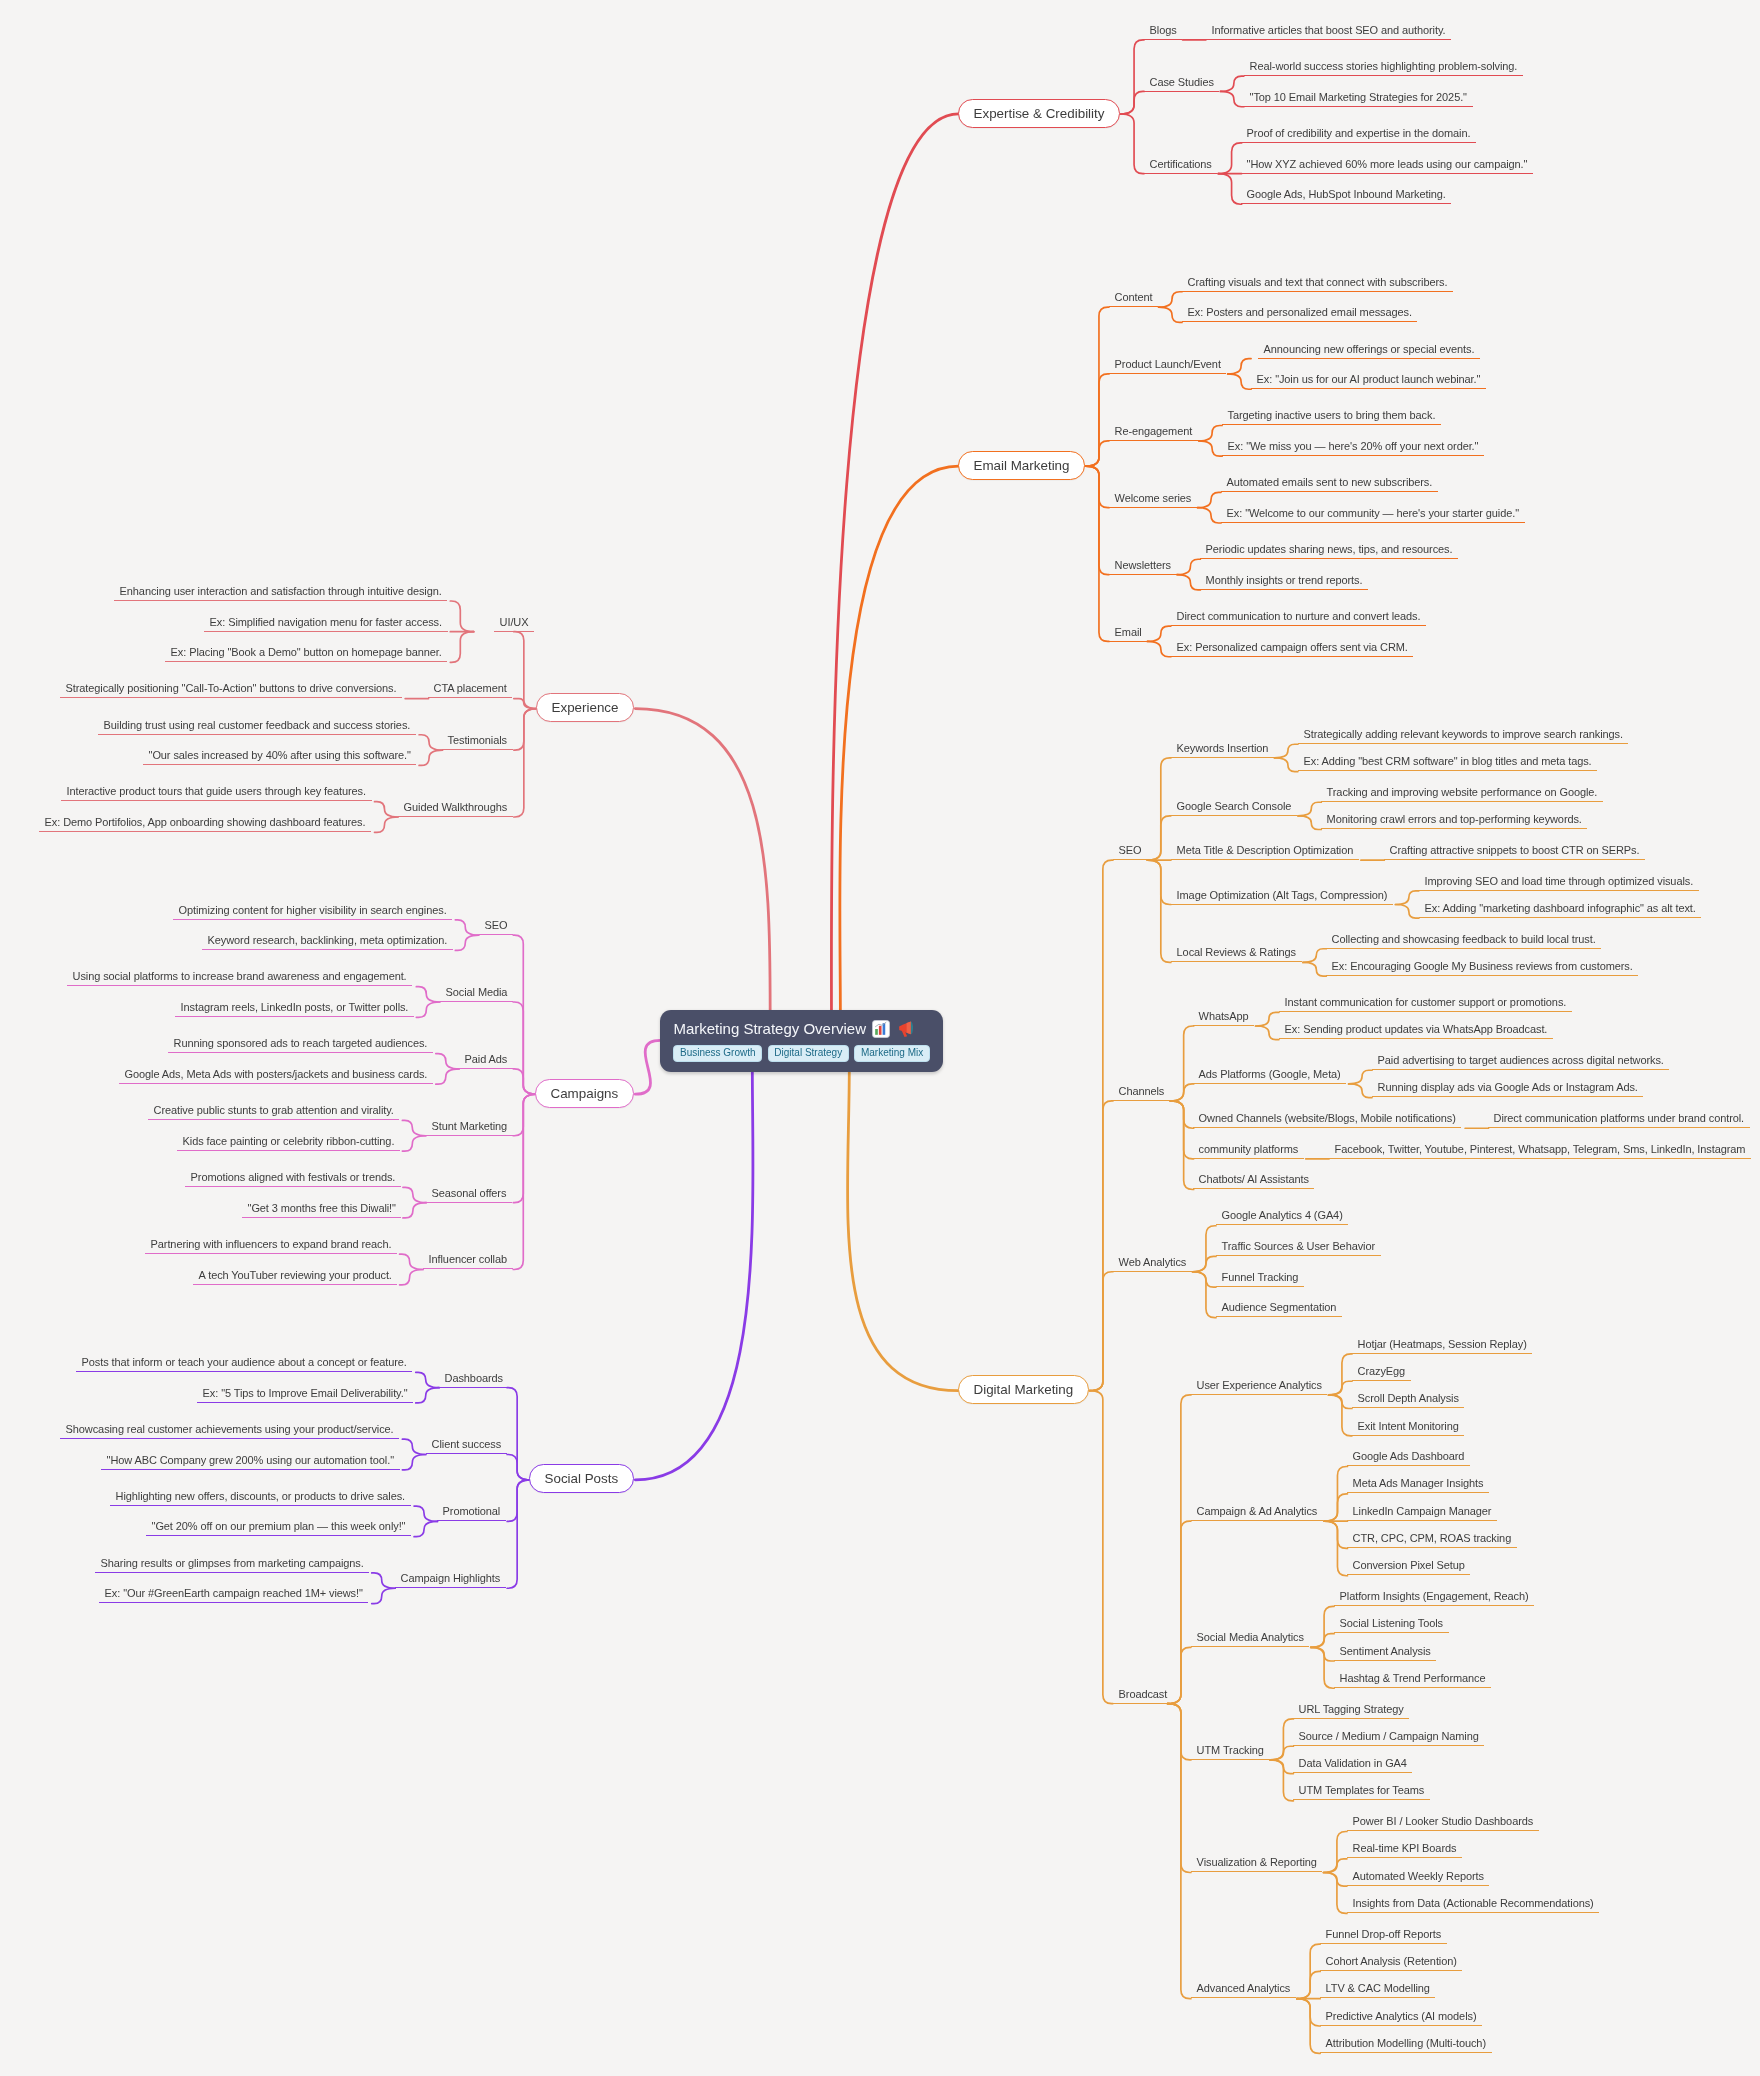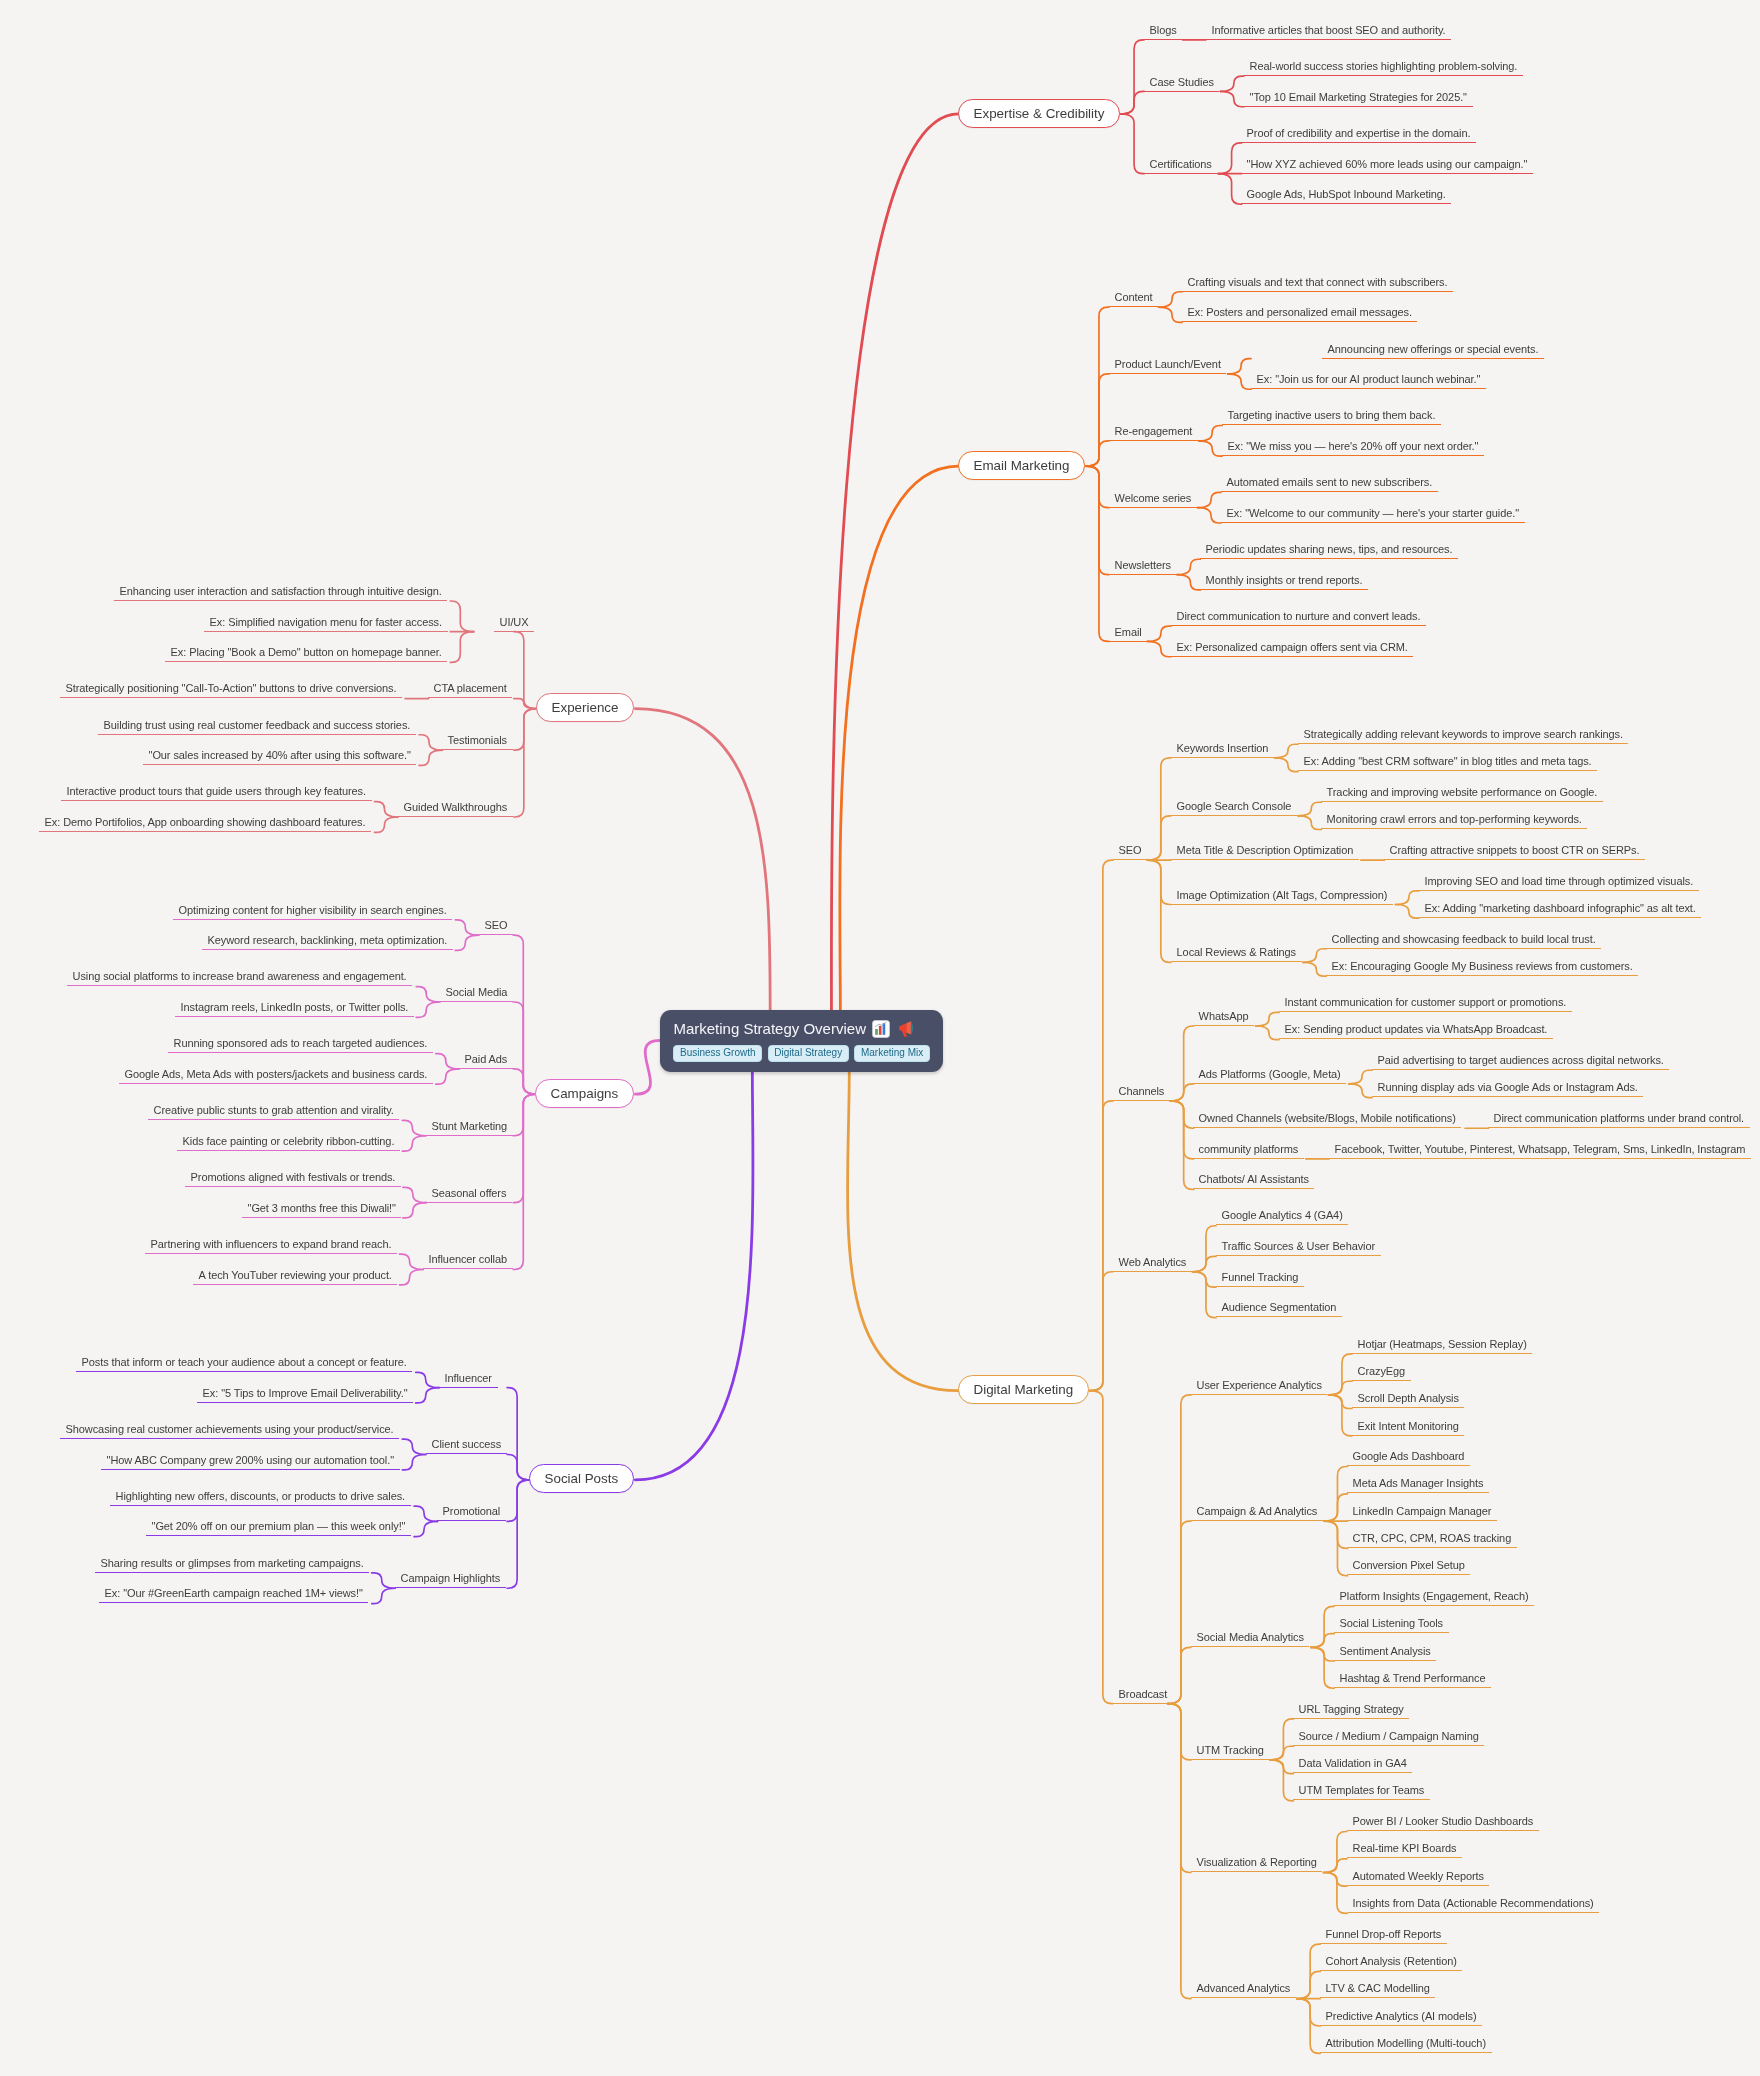--- a/index.html
+++ b/index.html
@@ -203,21 +203,21 @@
     <div class="tnode" style="border-bottom-color: rgb(225, 75, 82); left: 1244px; top: 90px;">"Top 10 Email Marketing Strategies for 2025."</div>
     <div class="tnode" style="border-bottom-color: rgb(225, 75, 82); left: 1144px; top: 157px;">Certifications</div>
     <div class="tnode" style="border-bottom-color: rgb(225, 75, 82); left: 1241px; top: 126px;">Proof of credibility and expertise in the domain.</div>
     <div class="tnode" style="border-bottom-color: rgb(225, 75, 82); left: 1241px; top: 157px;">"How XYZ achieved 60% more leads using our campaign."</div>
     <div class="tnode" style="border-bottom-color: rgb(225, 75, 82); left: 1241px; top: 187px;">Google Ads, HubSpot Inbound Marketing.</div>
     <div class="bnode" style="border-color: rgb(242, 112, 31); left: 958px; top: 451px;">Email Marketing</div>
     <div class="tnode" style="border-bottom-color: rgb(242, 112, 31); left: 1109px; top: 290px;">Content</div>
     <div class="tnode" style="border-bottom-color: rgb(242, 112, 31); left: 1182px; top: 275px;">Crafting visuals and text that connect with subscribers.</div>
     <div class="tnode" style="border-bottom-color: rgb(242, 112, 31); left: 1182px; top: 305px;">Ex: Posters and personalized email messages.</div>
     <div class="tnode" style="border-bottom-color: rgb(242, 112, 31); left: 1109px; top: 357px; text-align: right;">Product Launch/Event</div>
-    <div class="tnode" style="border-bottom-color: rgb(242, 112, 31); left: 1322px; top: 342px;">Announcing new offerings or special events.</div>
+    <div class="tnode" style="border-bottom-color: rgb(242, 112, 31); left: 1258px; top: 342px;">Announcing new offerings or special events.</div>
     <div class="tnode" style="border-bottom-color: rgb(242, 112, 31); left: 1251px; top: 372px;">Ex: "Join us for our AI product launch webinar."</div>
     <div class="tnode" style="border-bottom-color: rgb(242, 112, 31); left: 1109px; top: 424px;">Re-engagement</div>
     <div class="tnode" style="border-bottom-color: rgb(242, 112, 31); left: 1222px; top: 408px;">Targeting inactive users to bring them back.</div>
     <div class="tnode" style="border-bottom-color: rgb(242, 112, 31); left: 1222px; top: 439px;">Ex: "We miss you — here's 20% off your next order."</div>
     <div class="tnode" style="border-bottom-color: rgb(242, 112, 31); left: 1109px; top: 491px;">Welcome series</div>
     <div class="tnode" style="border-bottom-color: rgb(242, 112, 31); left: 1221px; top: 475px;">Automated emails sent to new subscribers.</div>
     <div class="tnode" style="border-bottom-color: rgb(242, 112, 31); left: 1221px; top: 506px;">Ex: "Welcome to our community — here's your starter guide."</div>
     <div class="tnode" style="border-bottom-color: rgb(242, 112, 31); left: 1109px; top: 558px;">Newsletters</div>
     <div class="tnode" style="border-bottom-color: rgb(242, 112, 31); left: 1200px; top: 542px;">Periodic updates sharing news, tips, and resources.</div>
     <div class="tnode" style="border-bottom-color: rgb(242, 112, 31); left: 1200px; top: 573px;">Monthly insights or trend reports.</div>
@@ -250,21 +250,21 @@
     <div class="tnode leftside" style="border-bottom-color: rgb(224, 108, 201); left: 426px; top: 1119px;">Stunt Marketing</div>
     <div class="tnode leftside" style="border-bottom-color: rgb(224, 108, 201); left: 148px; top: 1103px;">Creative public stunts to grab attention and virality.</div>
     <div class="tnode leftside" style="border-bottom-color: rgb(224, 108, 201); left: 177px; top: 1134px;">Kids face painting or celebrity ribbon-cutting.</div>
     <div class="tnode leftside" style="border-bottom-color: rgb(224, 108, 201); left: 426px; top: 1186px;">Seasonal offers</div>
     <div class="tnode leftside" style="border-bottom-color: rgb(224, 108, 201); left: 185px; top: 1170px;">Promotions aligned with festivals or trends.</div>
     <div class="tnode leftside" style="border-bottom-color: rgb(224, 108, 201); left: 242px; top: 1201px;">"Get 3 months free this Diwali!"</div>
     <div class="tnode leftside" style="border-bottom-color: rgb(224, 108, 201); left: 423px; top: 1252px;">Influencer collab</div>
     <div class="tnode leftside" style="border-bottom-color: rgb(224, 108, 201); left: 145px; top: 1237px;">Partnering with influencers to expand brand reach.</div>
     <div class="tnode leftside" style="border-bottom-color: rgb(224, 108, 201); left: 193px; top: 1268px;">A tech YouTuber reviewing your product.</div>
     <div class="bnode" style="border-color: rgb(138, 59, 230); left: 529px; top: 1464px;">Social Posts</div>
-    <div class="tnode leftside" style="border-bottom-color: rgb(138, 59, 230); left: 439px; top: 1371px;">Influencer</div>
+    <div class="tnode leftside" style="border-bottom-color: rgb(138, 59, 230); left: 439px; top: 1371px;">Dashboards</div>
     <div class="tnode leftside" style="border-bottom-color: rgb(138, 59, 230); left: 76px; top: 1355px;">Posts that inform or teach your audience about a concept or feature.</div>
     <div class="tnode leftside" style="border-bottom-color: rgb(138, 59, 230); left: 197px; top: 1386px;">Ex: "5 Tips to Improve Email Deliverability."</div>
     <div class="tnode leftside" style="border-bottom-color: rgb(138, 59, 230); left: 426px; top: 1437px;">Client success</div>
     <div class="tnode leftside" style="border-bottom-color: rgb(138, 59, 230); left: 60px; top: 1422px;">Showcasing real customer achievements using your product/service.</div>
     <div class="tnode leftside" style="border-bottom-color: rgb(138, 59, 230); left: 101px; top: 1453px;">"How ABC Company grew 200% using our automation tool."</div>
     <div class="tnode leftside" style="border-bottom-color: rgb(138, 59, 230); left: 437px; top: 1504px;">Promotional</div>
     <div class="tnode leftside" style="border-bottom-color: rgb(138, 59, 230); left: 110px; top: 1489px;">Highlighting new offers, discounts, or products to drive sales.</div>
     <div class="tnode leftside" style="border-bottom-color: rgb(138, 59, 230); left: 146px; top: 1519px;">"Get 20% off on our premium plan — this week only!"</div>
     <div class="tnode leftside" style="border-bottom-color: rgb(138, 59, 230); left: 395px; top: 1571px;">Campaign Highlights</div>
     <div class="tnode leftside" style="border-bottom-color: rgb(138, 59, 230); left: 95px; top: 1556px;">Sharing results or glimpses from marketing campaigns.</div>

